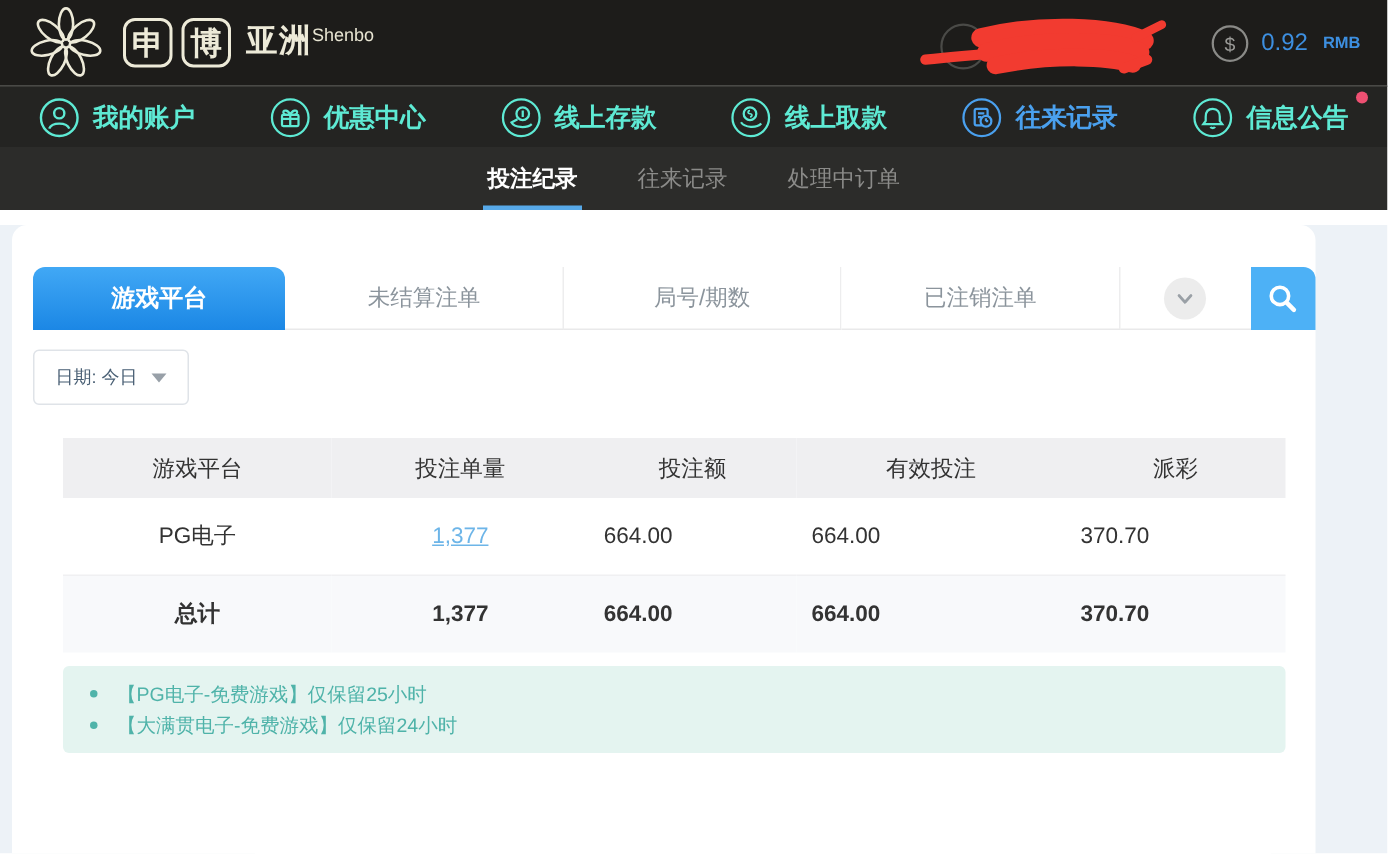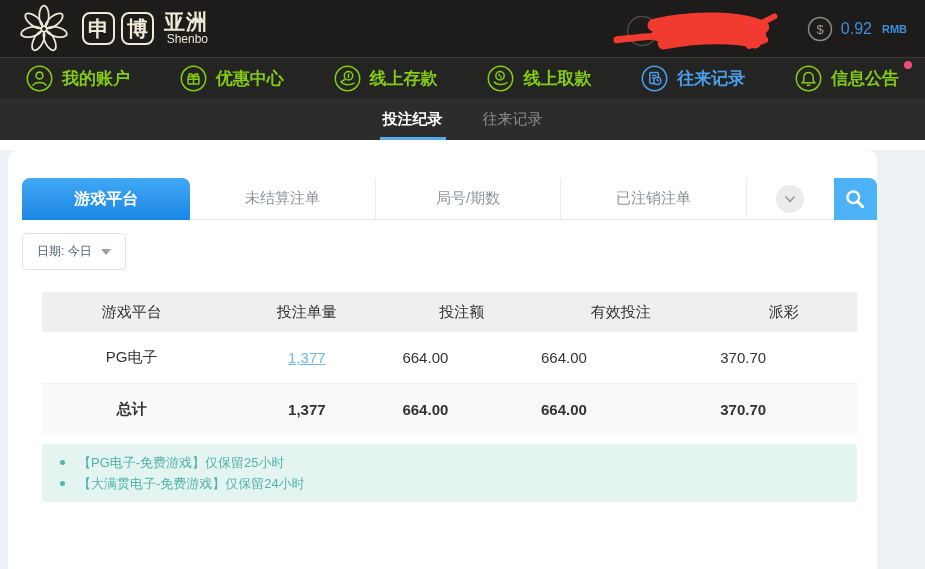--- a/index.html
+++ b/index.html
@@ -15,38 +15,38 @@
     padding:0 18px;
   }
   .logo { display:flex; align-items:center; gap:8px; }
   .logo-flower { width:52px; height:52px; }
   .logo-boxes { display:flex; gap:6px; margin-left:4px; }
   .logo-box {
     width:33px; height:33px; border:2px solid #edead8; border-radius:8px;
     color:#edead8; font-size:21px; font-weight:bold;
     display:flex; align-items:center; justify-content:center;
   }
-  .brand-col { display:flex; flex-direction:column; line-height:1.05; margin-left:2px;text-align:right; }
+  .brand-col { display:flex; flex-direction:row; line-height:1.05; margin-left:2px;text-align:right; }
   .brand-region { color:#edead8; font-size:21px; font-weight:bold; letter-spacing:1px; }
   .brand-latin { color:#e7e4d2; font-size:12px; }
   .topbar-right { margin-left:auto; display:flex; align-items:center; gap:14px; }
   .scribble { width:180px; height:46px; position:relative; top:2px; }
   .balance { display:flex; align-items:center; gap:8px; }
   .balance-icon { width:26px; height:26px; }
   .balance-amount { color:#3d8fe0; font-size:16px; }
   .balance-currency { color:#3d8fe0; font-size:11px; font-weight:bold; margin-left:2px; }
 
   
   .nav {
     height:41px; background:#242422; border-top:1px solid #3a3a37;
     display:flex; align-items:center; justify-content:space-between;
     padding:0 26px;
   }
   .nav-item {
-    display:flex; align-items:center; gap:9px; color:#84cc16;
+    display:flex; align-items:center; gap:9px; color:#5eead4;
     font-size:17px; font-weight:bold; cursor:pointer; position:relative;
   }
   .nav-item .nav-icon { width:27px; height:27px; display:block; }
   .nav-item.active { color:#4aa0ee; }
   .nav-badge {
     position:absolute; top:-4px; right:-13px; width:8px; height:8px;
     border-radius:50%; background:#ee5072;
   }
 
   
@@ -246,20 +246,23 @@
   </div>
 </div>
 
 <div class="subtabs">
   <div class="subtab active">
     <span>投注纪录</span>
     <span class="subtab-underline"></span>
   </div>
   <div class="subtab">
     <span>往来记录</span>
+  </div>
+  <div class="subtab">
+    <span>处理中订单</span>
   </div>
 </div>
 
 <div class="white-gap"></div>
 
 <div class="page">
   <div class="card">
 
     <div class="tabs-row">
       <div class="ftab active">

